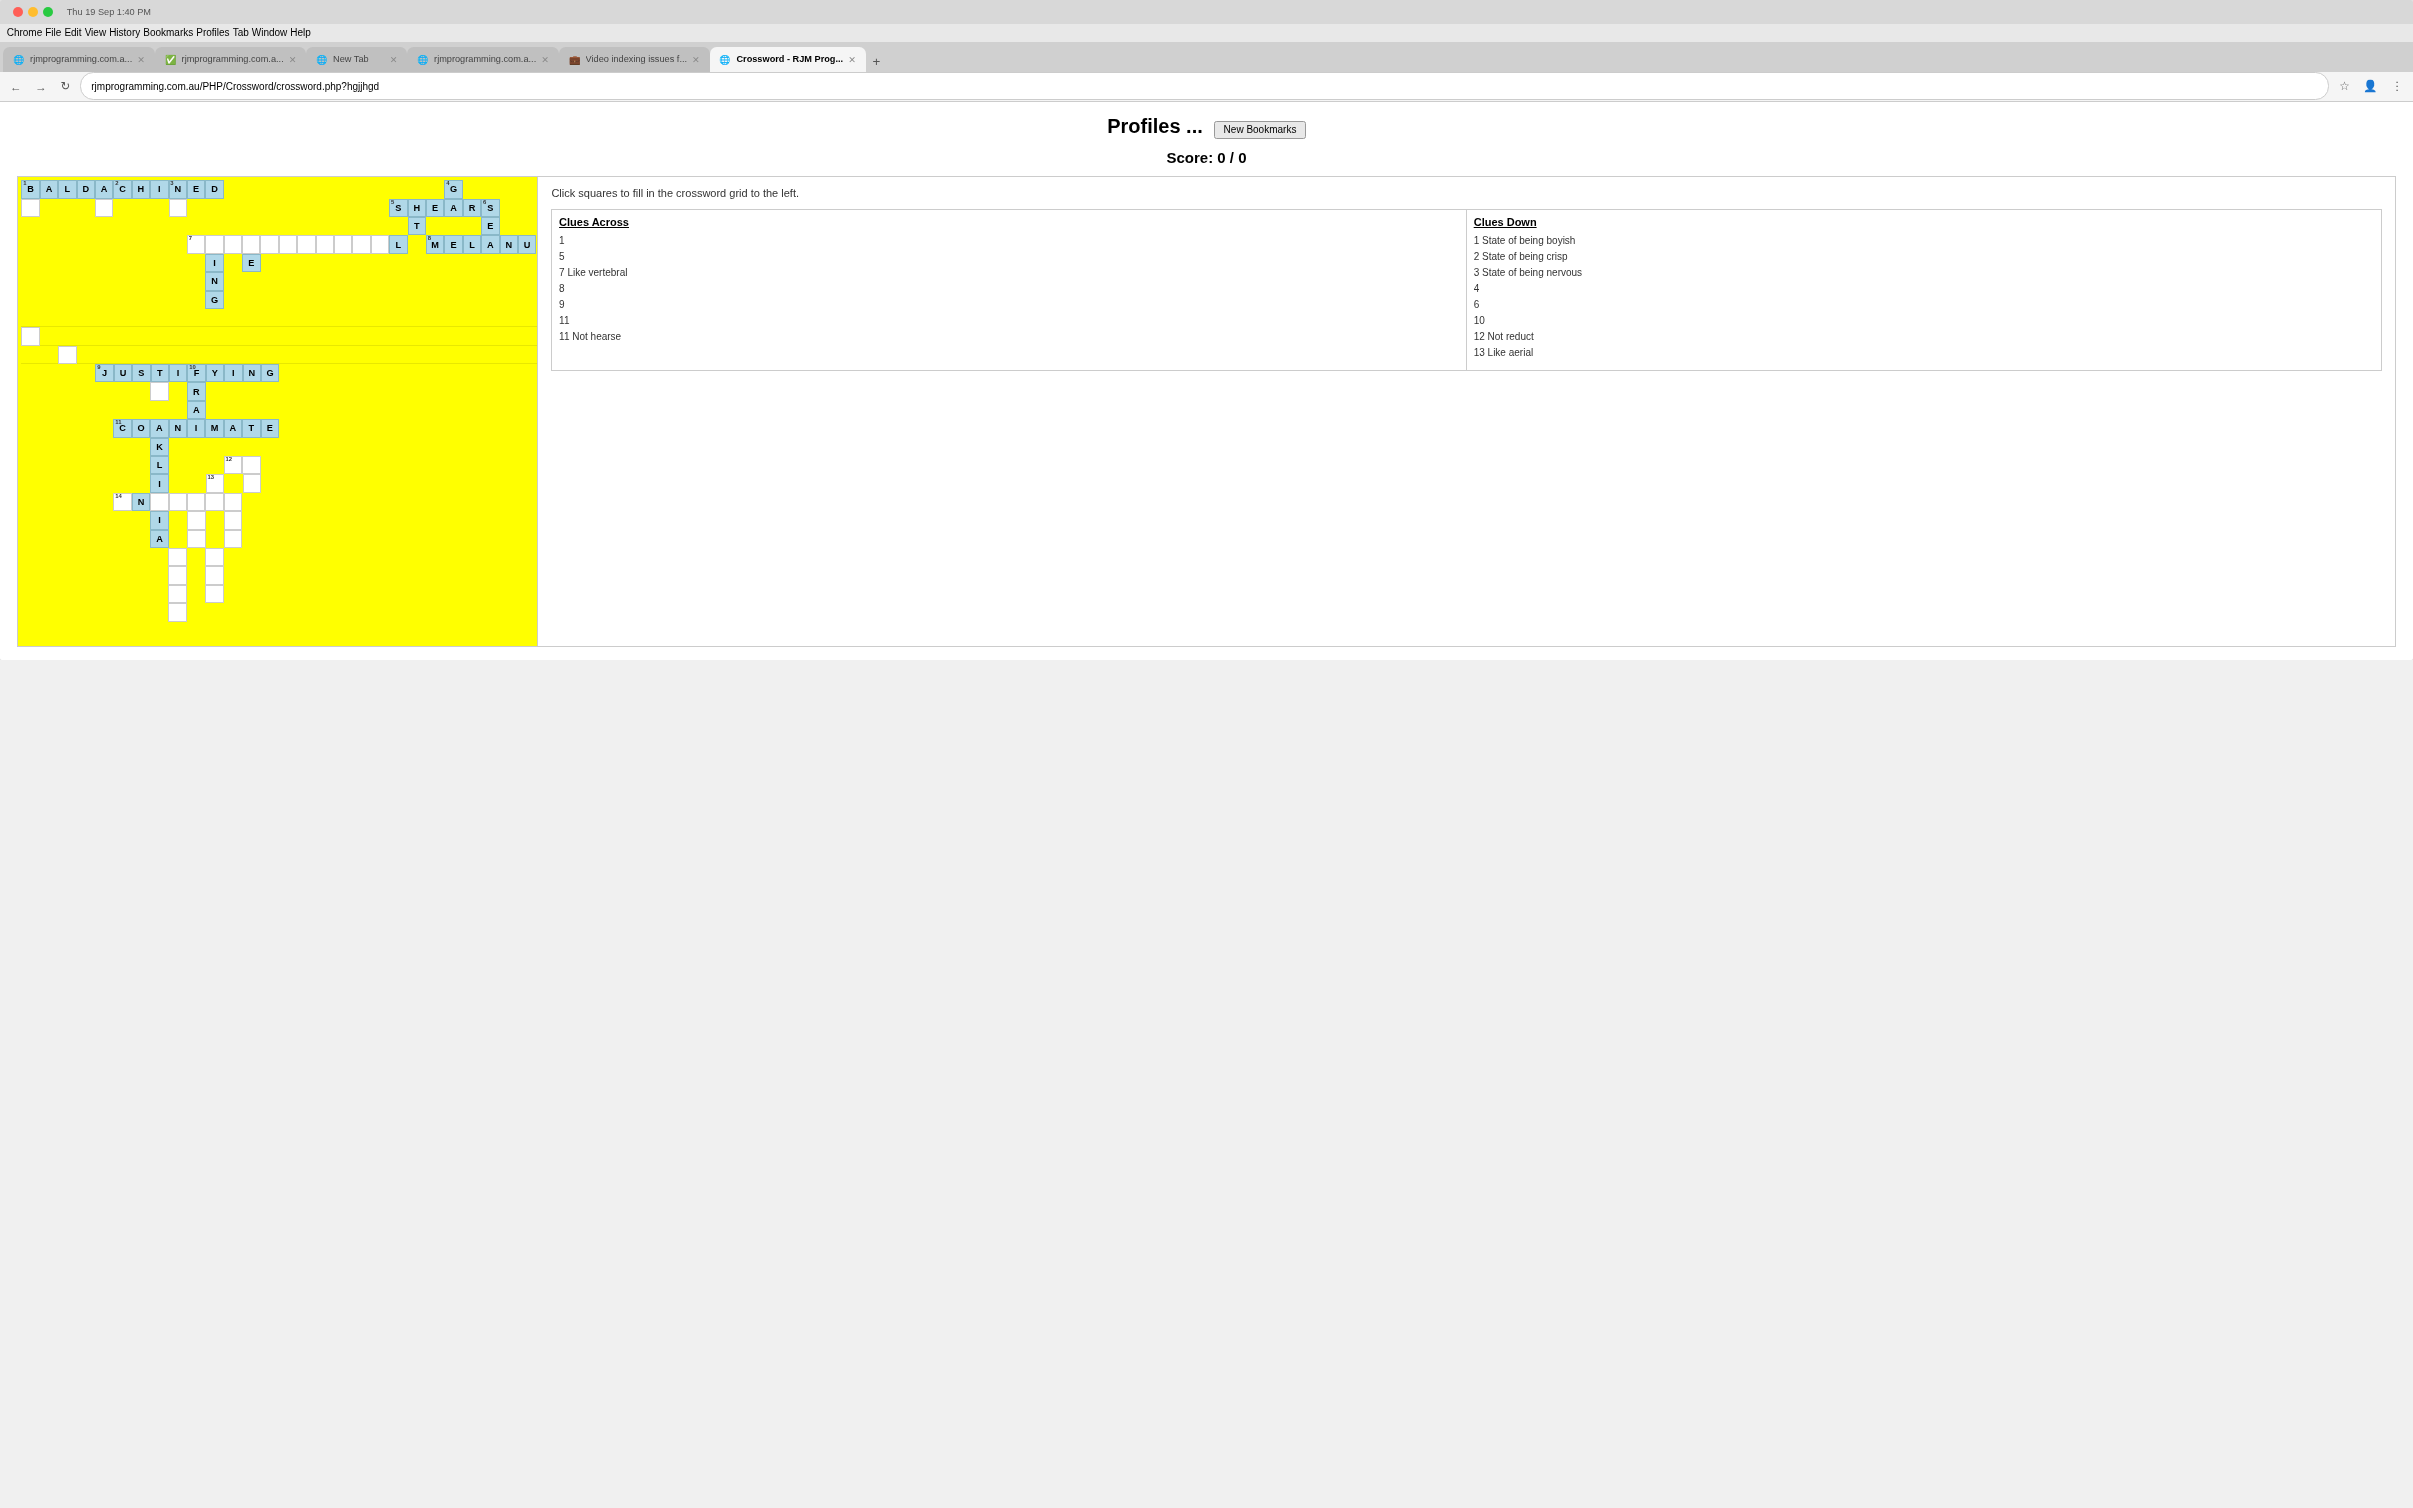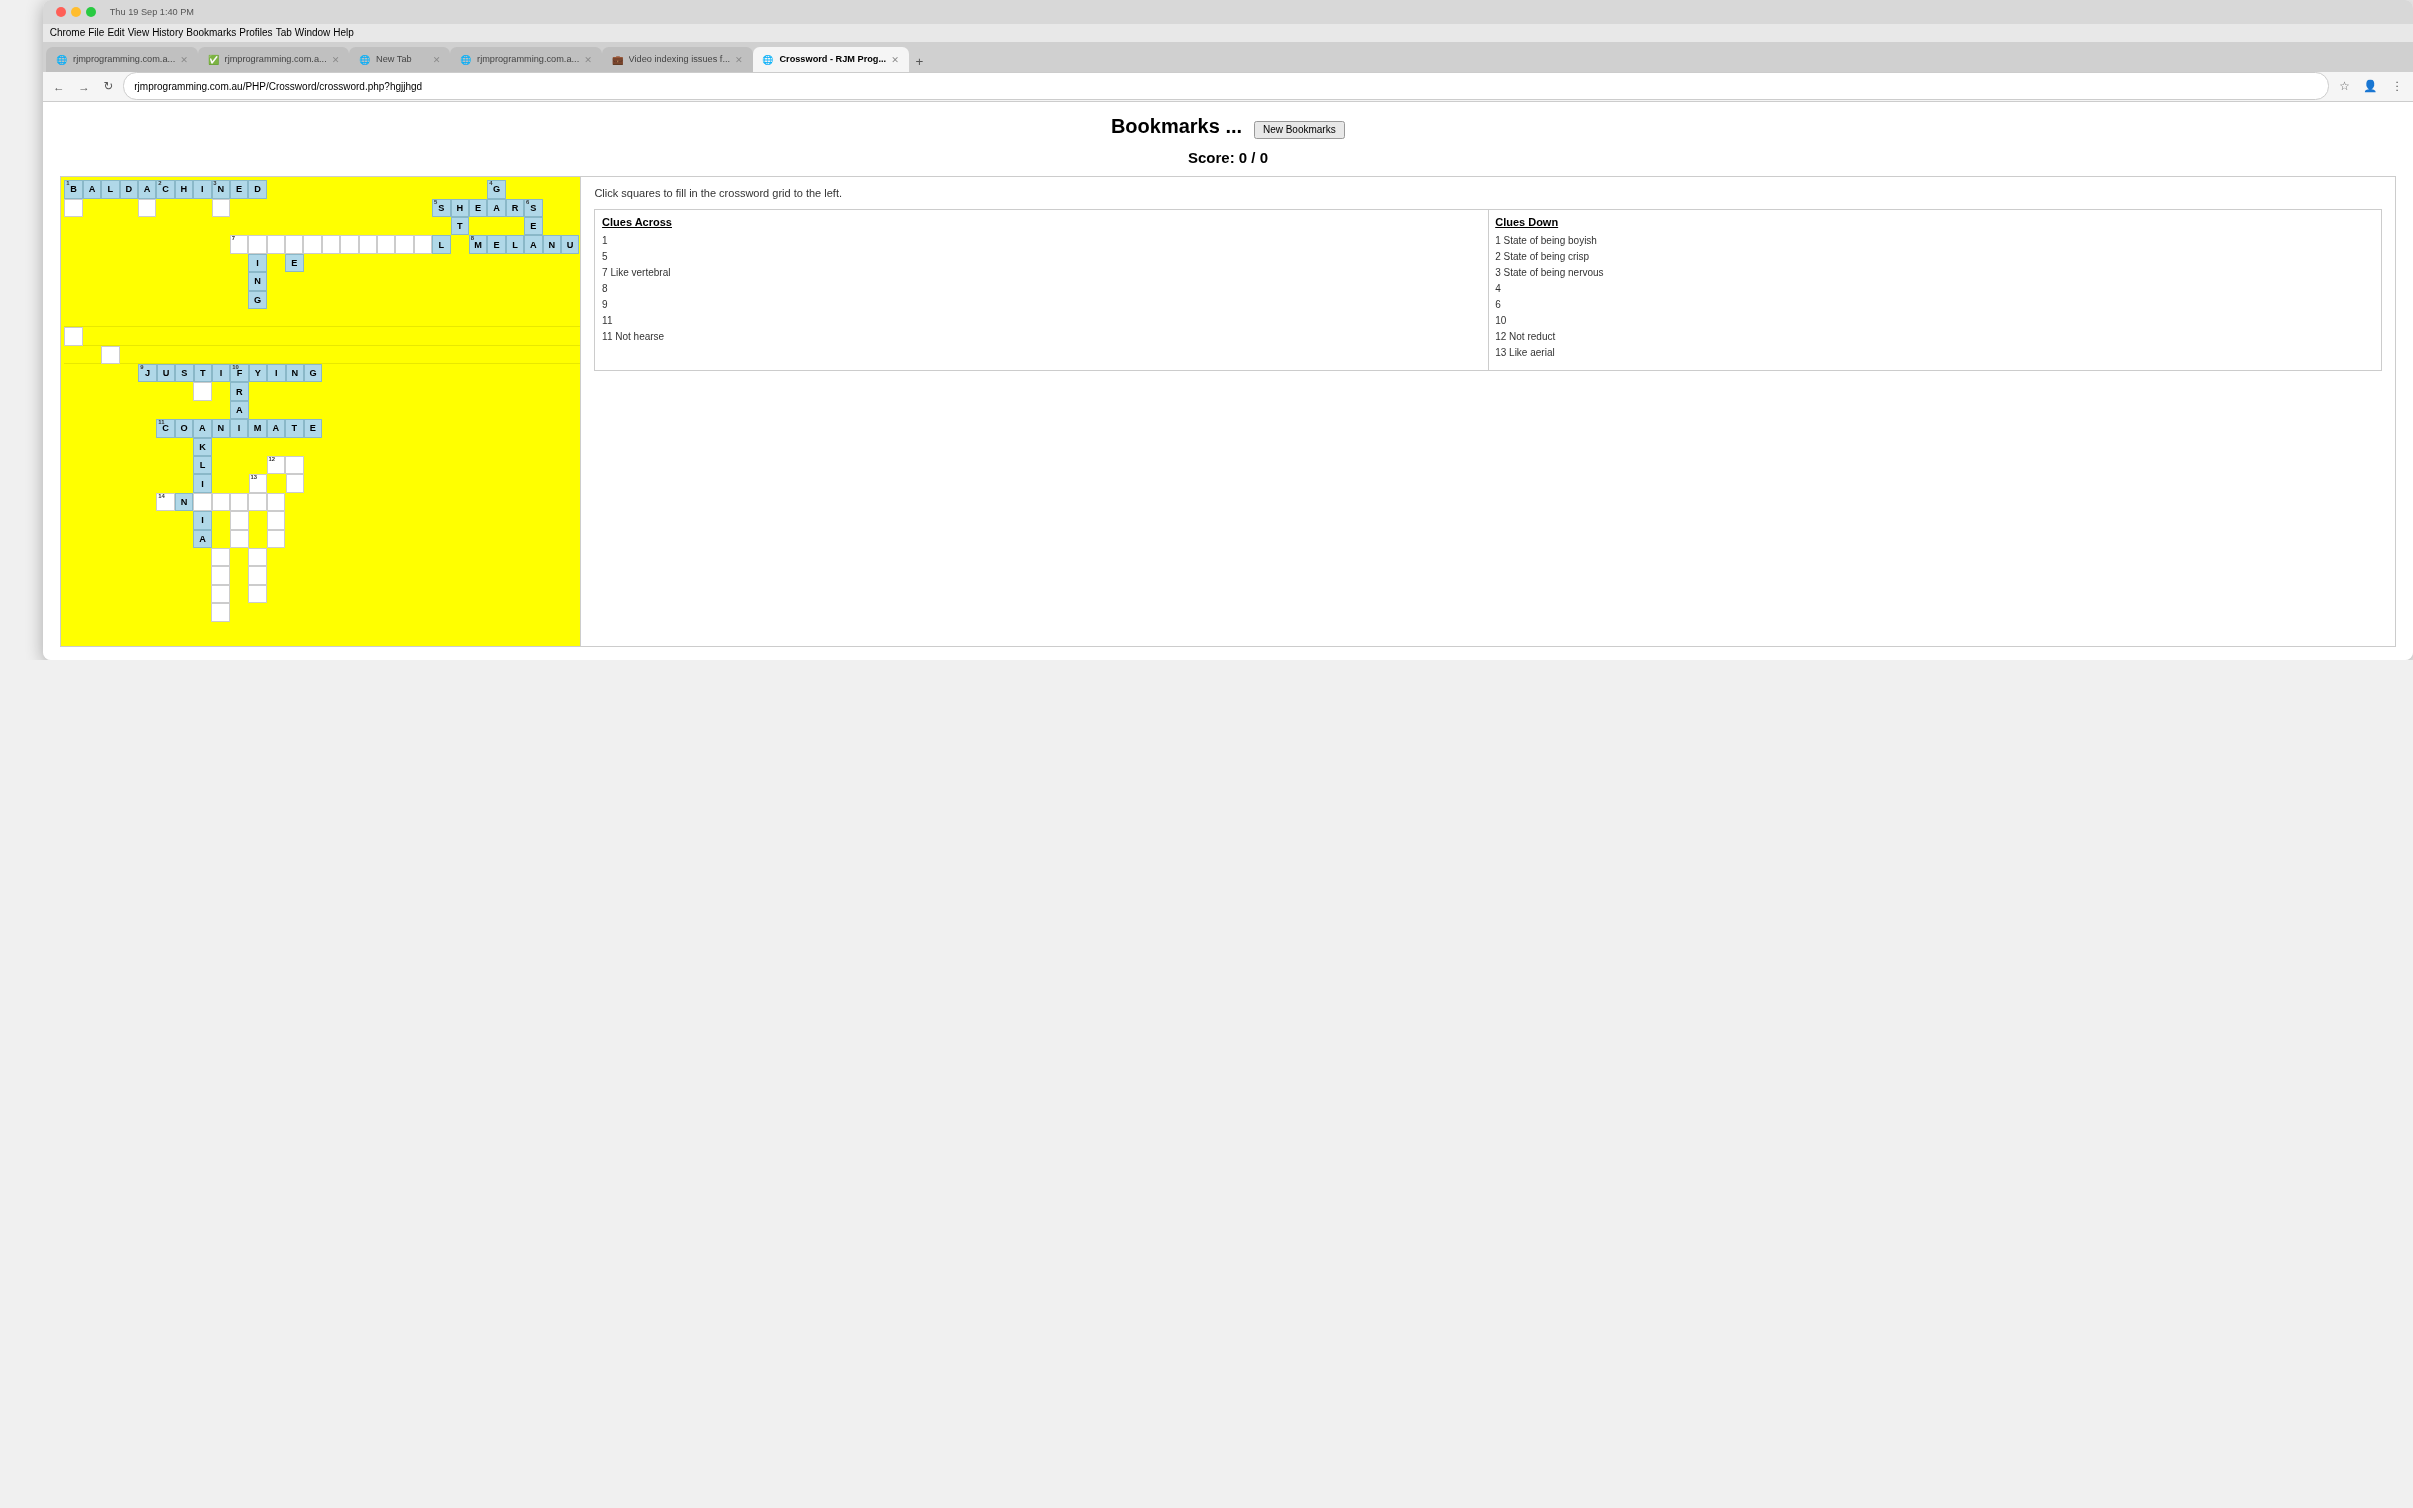--- a/index.html
+++ b/index.html
@@ -45,21 +45,21 @@
     .clue-header { font-weight: bold; text-decoration: underline; margin-bottom: 6.7px; font-size: 11px; }
     .clue-item { margin-bottom: 5px; font-size: 10px; color: #333; }
 
     
     .traffic-lights { display: flex; gap: 5px; align-items: center; padding: 3.4px 6.7px; }
     .light { width: 10px; height: 10px; border-radius: 50%; }
     .light.red { background: #ff5f57; }
     .light.yellow { background: #ffbd2e; }
     .light.green { background: #28ca41; }
 
-    .browser-frame { border-radius: 8px; overflow: hidden; box-shadow: 0 3.4px 17px rgba(0,0,0,0.3); margin-left: 43px; }
+    .browser-frame { border-radius: 2px; overflow: hidden; box-shadow: 0 3.4px 17px rgba(0,0,0,0.3); }
   </style>
 </head>
 <body>
 
 <div class="browser-frame">
 
   <div class="title-bar">
     <div class="traffic-lights">
       <div class="light red"></div>
       <div class="light yellow"></div>
@@ -120,21 +120,21 @@
     <button class="nav-btn">→</button>
     <button class="nav-btn">↻</button>
     <input class="address-input" type="text" value="rjmprogramming.com.au/PHP/Crossword/crossword.php?hgjjhgd" style="">
     <button class="nav-btn">☆</button>
     <button class="nav-btn">👤</button>
     <button class="nav-btn">⋮</button>
   </div>
 
   <div class="page-content">
     <div class="page-title-area">
-      <span class="crossword-title">Bookmarks ...</span>
+      <span class="crossword-title">Profiles ...</span>
       <button class="new-crossword-btn">New Bookmarks</button>
     </div>
     <div class="score-line">Score: 0 / 0</div>
 
     <div class="main-layout">
 
       <div class="grid-area">
 
         <div class="grid-row">
           <div class="cell filled">

